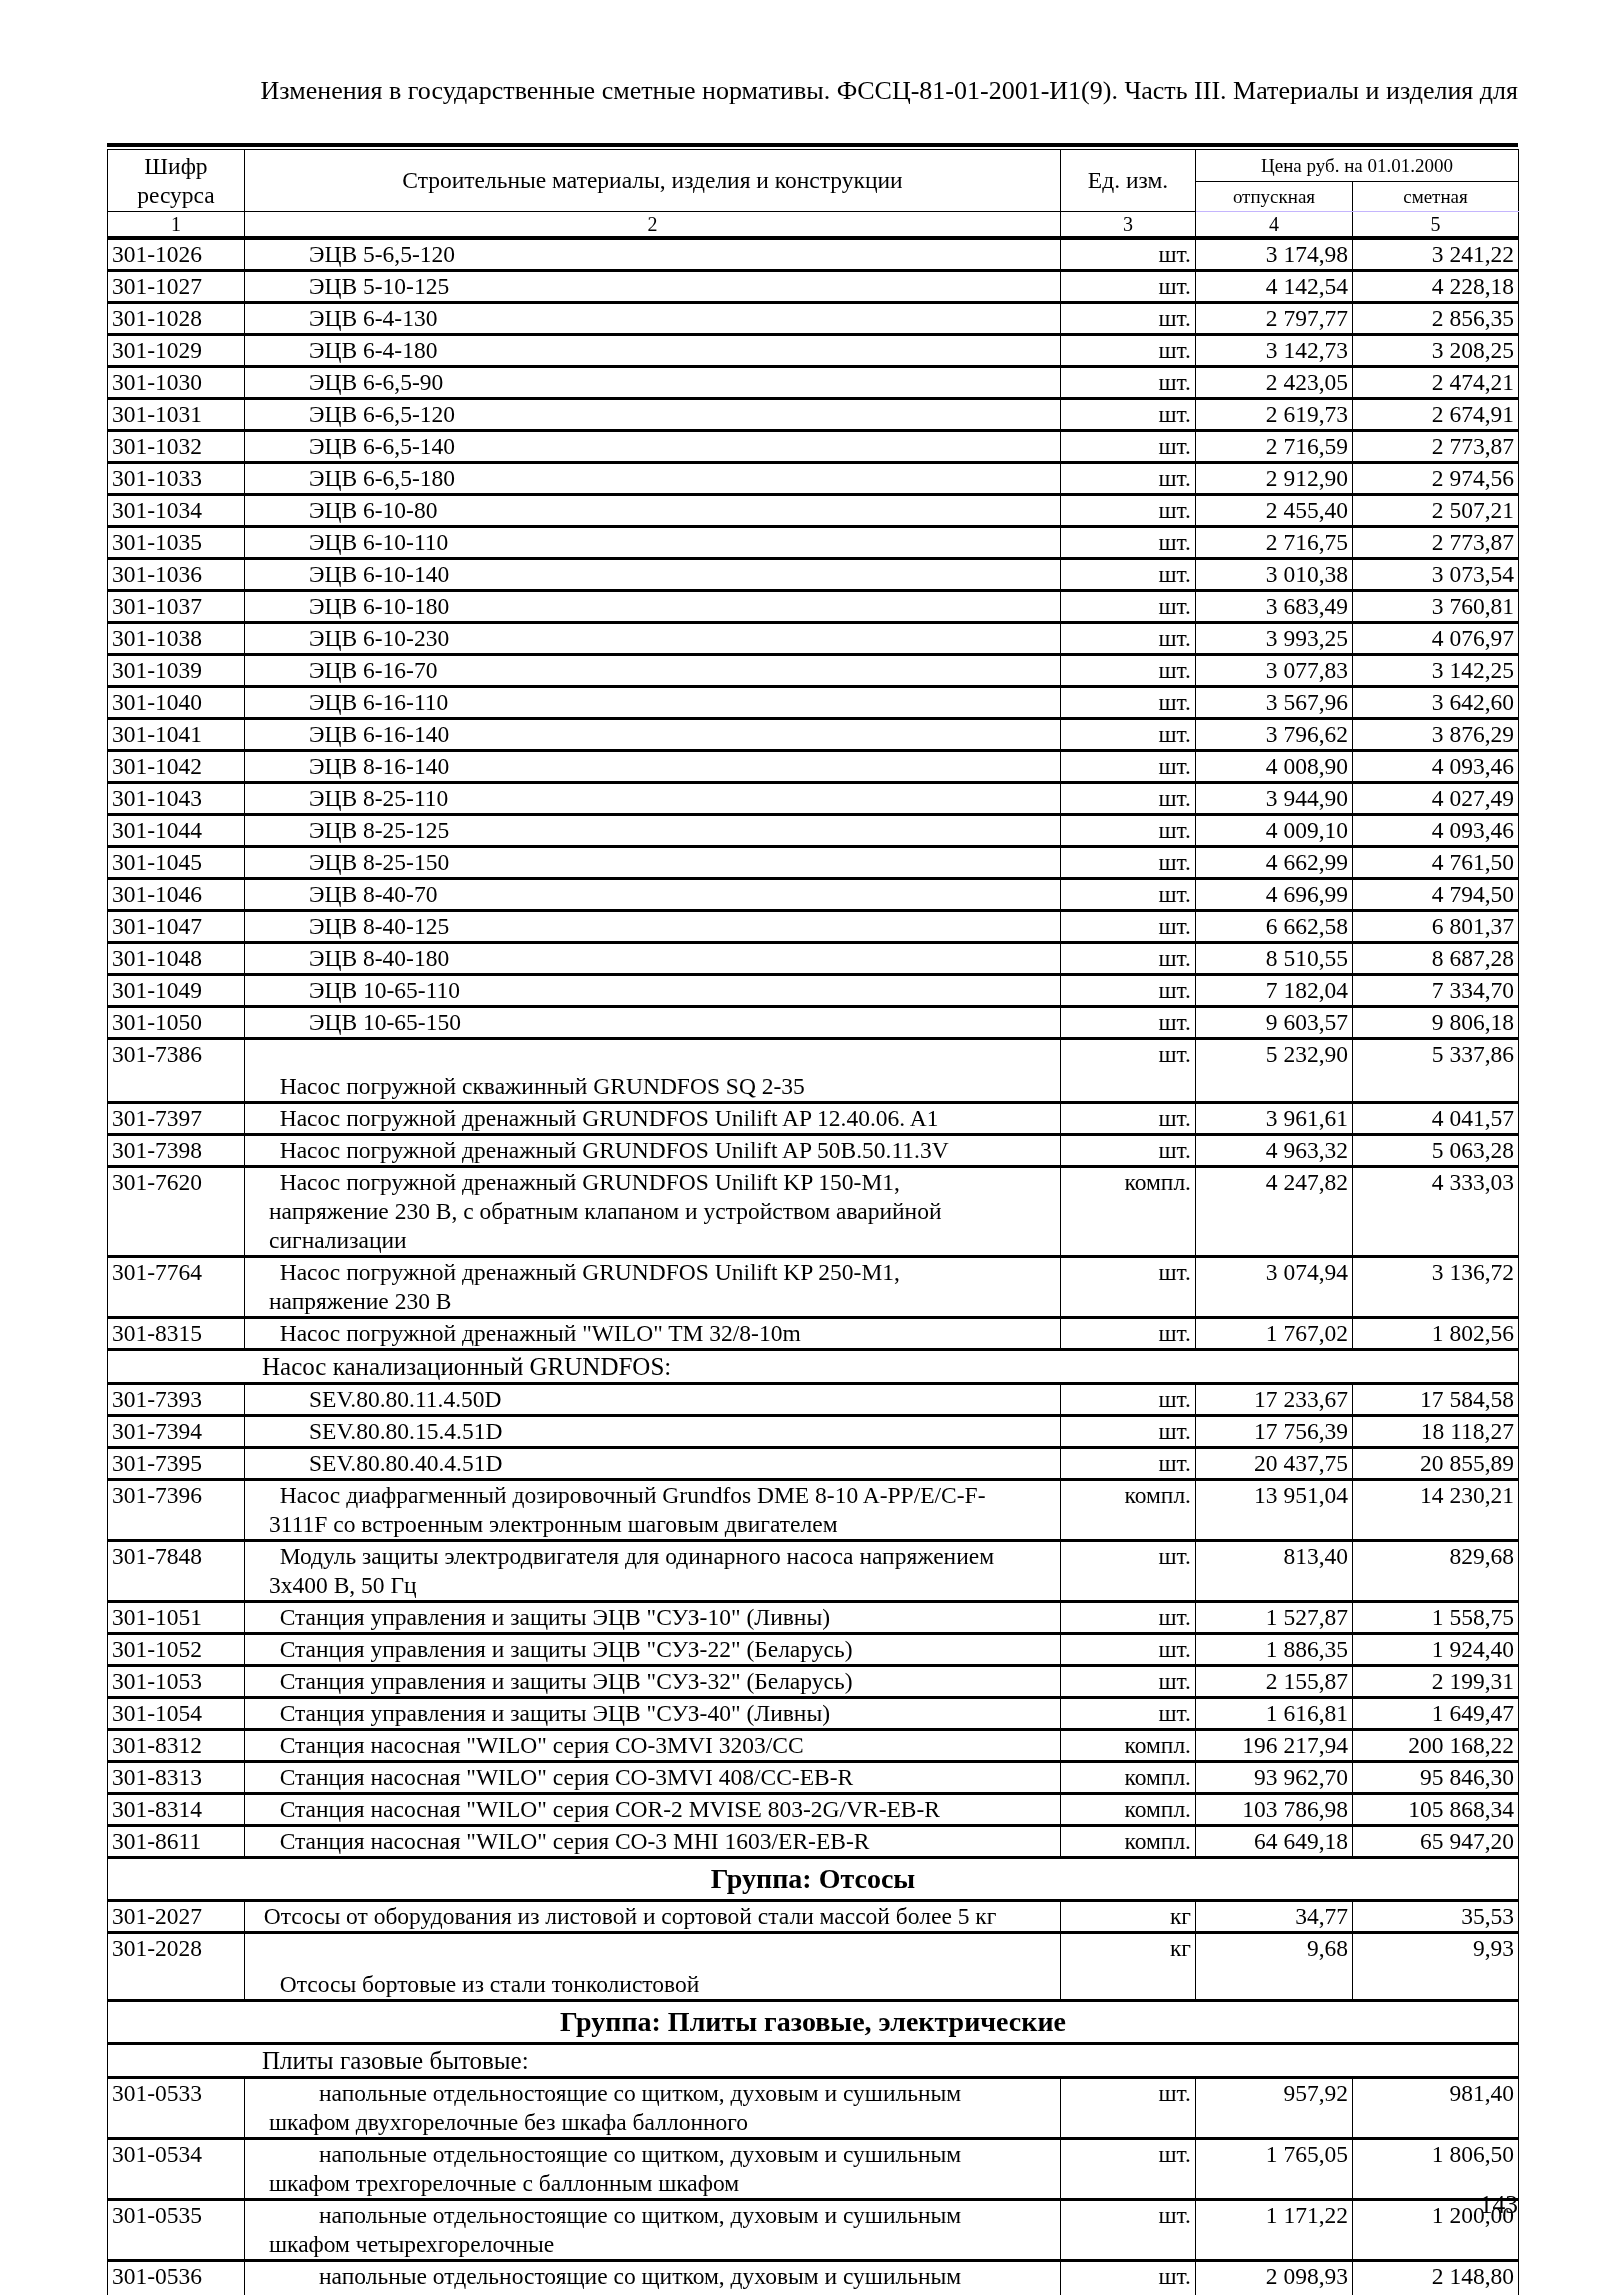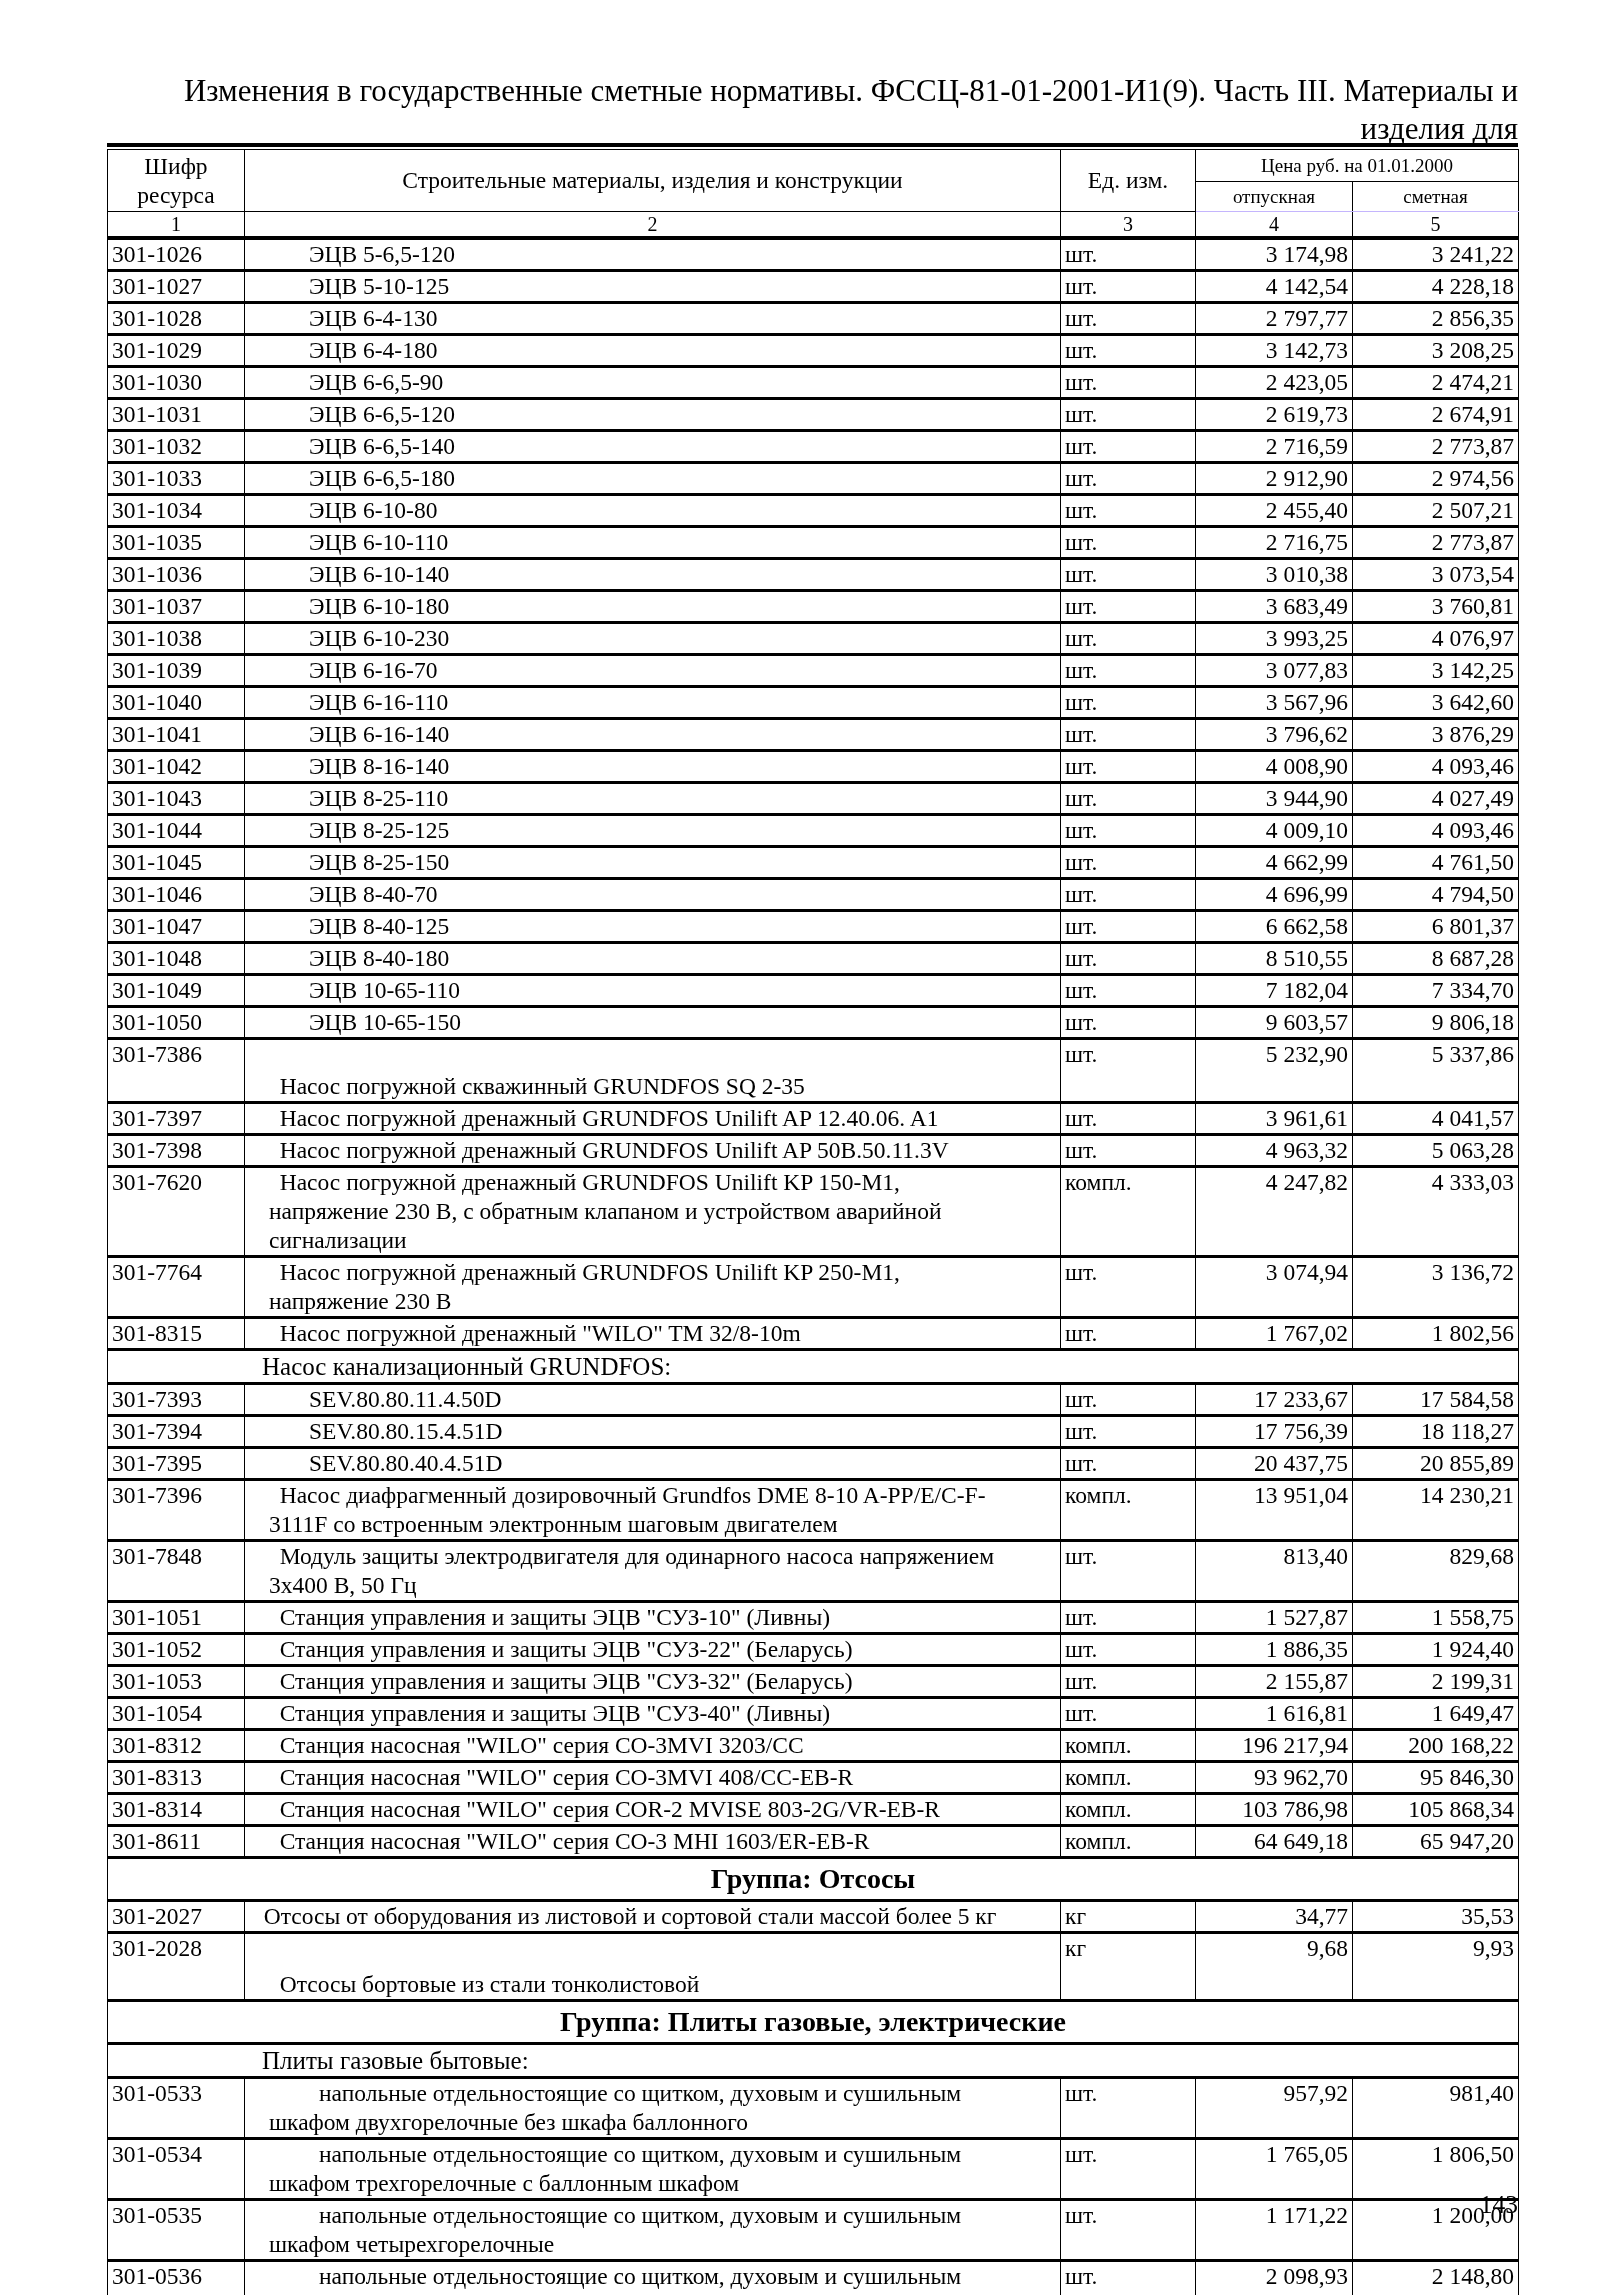--- a/index.html
+++ b/index.html
@@ -1,35 +1,35 @@
 <!DOCTYPE html>
 <html style="font-size:10.7px"><head>
 <meta charset="utf-8">
 <style>
   html, body { margin:0; padding:0; background:#fff; }
   body { width:1623px; height:2295px; position:relative; overflow:hidden;
          font-family:"Liberation Serif","DejaVu Serif",serif; color:#000; }
   .page-header { position:absolute; left:107px; right:105px; top:72px;
-                 text-align:right; font-size:31px; line-height:38px; }
+                 text-align:right; font-size:26px; line-height:38px; }
   .header-rule { position:absolute; left:107px; width:1411px; top:143px; height:0;
                  border-top:4px solid #000; }
   table.main { position:absolute; left:107px; top:149px; width:1411px;
                border-collapse:collapse; table-layout:fixed; font-size:23.5px; }
   table.main td, table.main th { border:1.3px solid #000; padding:0 4px; vertical-align:top;
                line-height:29px; font-weight:normal; }
   table.main tr.row td { border-bottom:3.4px solid #000; }
   th { text-align:center; vertical-align:middle !important; }
   th.small { font-size:19px; line-height:24px; }
   tr.hdr-top th { height:31px; }
   tr.hdr-bot th { height:27px; border-bottom:1px solid #c4b5fd; }
   tr.colnums td { text-align:center; height:24px; line-height:24px; border-bottom:4px solid #000; font-size:20px; }
   td.code { text-align:left; padding-left:5.4px; white-space:nowrap; }
   td.name { padding-left:14.7px; }
   td.name.ind2 { padding-left:64px; }
-  td.unit { text-align:left;margin-left:38px; }
+  td.unit { text-align:right;margin-left:38px; }
   td.num { text-align:right; padding-right:6.7px; white-space:nowrap; }
   tr.group td { text-align:center; font-weight:bold; font-size:28px; line-height:40px; height:40px; }
   tr.subhead td.sub { padding-left:154px; font-size:25px; line-height:31px; }
   .page-number { position:absolute; right:105px; top:2190px; font-size:25.5px; }
 </style>
 </head>
 <body>
 
 <div class="page-header">
   <div>Изменения в государственные сметные нормативы. ФССЦ-81-01-2001-И1(9). Часть III. Материалы и изделия для</div>

